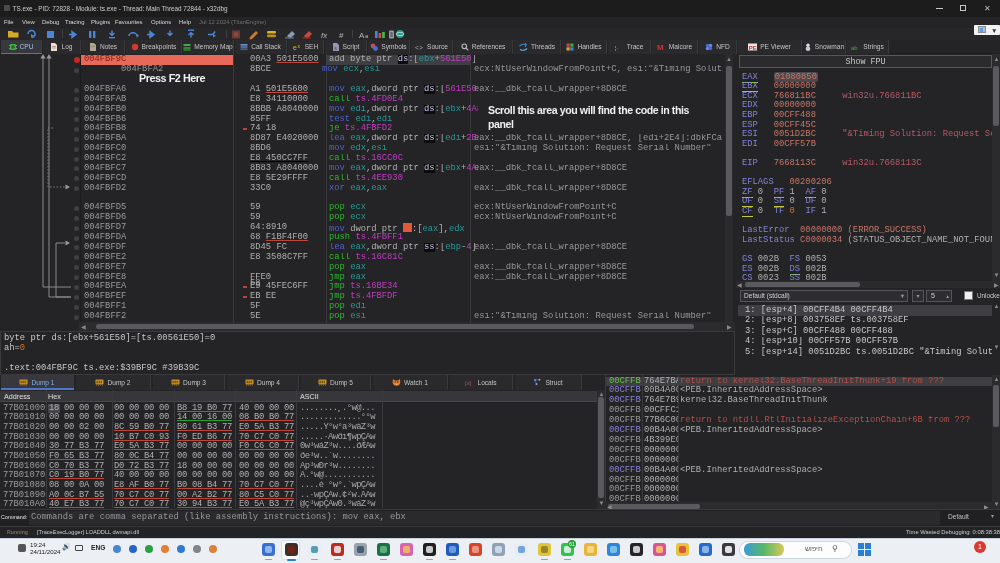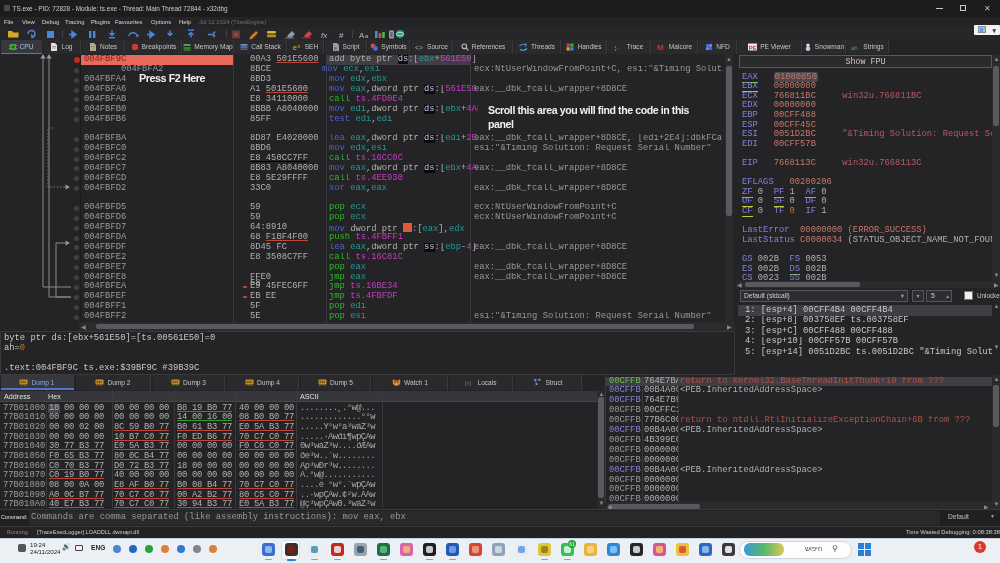--- a/index.html
+++ b/index.html
@@ -284,26 +284,20 @@
 <span class="abs" style="left:250px;top:0;"><span class="t-g">00A3&nbsp;</span><span class="t-g ru">501E5600</span></span>
 <span class="abs" style="left:329px;top:0;width:149px;height:9.87px;overflow:hidden;"><span class="t-g">add&nbsp;byte&nbsp;ptr&nbsp;</span><span class="seg">ds</span><span class="t-g">:[</span><span class="tl">ebx</span><span class="t-g">+</span><span class="n">561E50</span><span class="t-g">]</span></span>
 </div>
 <div class="row mono" style="top:11.27px;width:735px;">
 <span class="abs" style="left:74px;top:2.5px;width:5px;height:5px;border-radius:2.5px;background:#3f3f42;"></span>
 <span class="abs t-dg" style="left:100px;top:0;margin-left:21px;">004FBFA2</span>
 <span class="abs" style="left:250px;top:0;"><span class="t-g">8BCE</span></span>
 <span class="abs" style="left:322px;top:0;width:149px;height:9.87px;overflow:hidden;"><span class="m">mov&nbsp;</span><span class="tl">ecx</span><span class="t-g">,</span><span class="tl">esi</span></span>
 <span class="abs cmt" style="left:474px;top:0;width:249px;height:9.87px;overflow:hidden;">ecx:NtUserWindowFromPoint+C, esi:"&amp;Timing Solutio</span>
 </div>
-<div class="row mono" style="top:21.14px;width:735px;">
-<span class="abs" style="left:74px;top:2.5px;width:5px;height:5px;border-radius:2.5px;background:#3f3f42;"></span>
-<span class="abs t-dg" style="left:84px;top:0;">004FBFA4</span>
-<span class="abs" style="left:250px;top:0;"><span class="t-g">8BD3</span></span>
-<span class="abs" style="left:329px;top:0;width:149px;height:9.87px;overflow:hidden;"><span class="m">mov&nbsp;</span><span class="tl">edx</span><span class="t-g">,</span><span class="tl">ebx</span></span>
-</div>
 <div class="row mono" style="top:31.01px;width:735px;">
 <span class="abs" style="left:74px;top:2.5px;width:5px;height:5px;border-radius:2.5px;background:#3f3f42;"></span>
 <span class="abs t-dg" style="left:84px;top:0;">004FBFA6</span>
 <span class="abs" style="left:250px;top:0;"><span class="t-g">A1&nbsp;</span><span class="t-g ru">501E5600</span></span>
 <span class="abs" style="left:329px;top:0;width:149px;height:9.87px;overflow:hidden;"><span class="m">mov&nbsp;</span><span class="tl">eax</span><span class="t-g">,dword&nbsp;ptr&nbsp;</span><span class="seg">ds</span><span class="t-g">:[</span><span class="n">561E50</span><span class="t-g">]</span></span>
 <span class="abs cmt" style="left:474px;top:0;width:249px;height:9.87px;overflow:hidden;">eax:__dbk_fcall_wrapper+8D8CE</span>
 </div>
 <div class="row mono" style="top:40.88px;width:735px;">
 <span class="abs" style="left:74px;top:2.5px;width:5px;height:5px;border-radius:2.5px;background:#3f3f42;"></span>
 <span class="abs t-dg" style="left:84px;top:0;">004FBFAB</span>
@@ -314,20 +308,27 @@
 <span class="abs" style="left:74px;top:2.5px;width:5px;height:5px;border-radius:2.5px;background:#3f3f42;"></span>
 <span class="abs t-dg" style="left:84px;top:0;">004FBFB0</span>
 <span class="abs" style="left:250px;top:0;"><span class="t-g">8BBB&nbsp;A8040000</span></span>
 <span class="abs" style="left:329px;top:0;width:149px;height:9.87px;overflow:hidden;"><span class="m">mov&nbsp;</span><span class="tl">edi</span><span class="t-g">,dword&nbsp;ptr&nbsp;</span><span class="seg">ds</span><span class="t-g">:[</span><span class="tl">ebx</span><span class="t-g">+</span><span class="n">4A8</span></span>
 </div>
 <div class="row mono" style="top:60.62px;width:735px;">
 <span class="abs" style="left:74px;top:2.5px;width:5px;height:5px;border-radius:2.5px;background:#3f3f42;"></span>
 <span class="abs t-dg" style="left:84px;top:0;">004FBFB6</span>
 <span class="abs" style="left:250px;top:0;"><span class="t-g">85FF</span></span>
 <span class="abs" style="left:329px;top:0;width:149px;height:9.87px;overflow:hidden;"><span class="m">test&nbsp;</span><span class="tl">edi</span><span class="t-g">,</span><span class="tl">edi</span></span>
+</div>
+<div class="row mono" style="top:70.49px;width:735px;">
+<span class="abs" style="left:74px;top:2.5px;width:5px;height:5px;border-radius:2.5px;background:#3f3f42;"></span>
+<span class="abs t-dg" style="left:84px;top:0;">004FBFB8</span>
+<span class="abs" style="left:243px;top:4px;width:4px;height:1.5px;background:#c04038;"></span>
+<span class="abs" style="left:250px;top:0;"><span class="t-g">74&nbsp;18</span></span>
+<span class="abs" style="left:329px;top:0;width:149px;height:9.87px;overflow:hidden;"><span class="gr">je&nbsp;</span><span class="n">ts.4FBFD2</span></span>
 </div>
 <div class="row mono" style="top:80.36px;width:735px;">
 <span class="abs" style="left:74px;top:2.5px;width:5px;height:5px;border-radius:2.5px;background:#3f3f42;"></span>
 <span class="abs t-dg" style="left:84px;top:0;">004FBFBA</span>
 <span class="abs" style="left:250px;top:0;"><span class="t-g">8D87&nbsp;E4020000</span></span>
 <span class="abs" style="left:329px;top:0;width:149px;height:9.87px;overflow:hidden;"><span class="m">lea&nbsp;</span><span class="tl">eax</span><span class="t-g">,dword&nbsp;ptr&nbsp;</span><span class="seg">ds</span><span class="t-g">:[</span><span class="tl">edi</span><span class="t-g">+</span><span class="n">2E4</span></span>
 <span class="abs cmt" style="left:474px;top:0;width:249px;height:9.87px;overflow:hidden;">eax:__dbk_fcall_wrapper+8D8CE, [edi+2E4]:dbkFCall</span>
 </div>
 <div class="row mono" style="top:90.23px;width:735px;">
 <span class="abs" style="left:74px;top:2.5px;width:5px;height:5px;border-radius:2.5px;background:#3f3f42;"></span>
@@ -519,20 +520,21 @@
 <span class="abs red" style="left:74px;top:0;width:310px;height:9.9px;overflow:hidden;">return to kernel32.BaseThreadInitThunk+19 from ???</span>
 </div>
 <div class="row mono" style="top:11.4px;width:388px;">
 <span class="abs" style="left:3px;top:0;color:#8585d8;">00CFFB</span>
 <span class="abs t-g" style="left:38px;top:0;width:34px;height:9.9px;overflow:hidden;">00B4A00</span>
 <span class="abs t-g" style="left:74px;top:0;width:310px;height:9.9px;overflow:hidden;">&lt;PEB.InheritedAddressSpace&gt;</span>
 </div>
 <div class="row mono" style="top:21.3px;width:388px;">
 <span class="abs" style="left:3px;top:0;color:#8585d8;">00CFFB</span>
 <span class="abs t-g" style="left:38px;top:0;width:34px;height:9.9px;overflow:hidden;">764E7B9</span>
+<span class="abs t-g" style="left:74px;top:0;width:310px;height:9.9px;overflow:hidden;">kernel32.BaseThreadInitThunk</span>
 </div>
 <div class="row mono" style="top:31.2px;width:388px;">
 <span class="abs" style="left:3px;top:0;color:#9a9a9a;">00CFFB</span>
 <span class="abs t-g" style="left:38px;top:0;width:34px;height:9.9px;overflow:hidden;">00CFFC1</span>
 </div>
 <div class="row mono" style="top:41.1px;width:388px;">
 <span class="abs" style="left:3px;top:0;color:#9a9a9a;">00CFFB</span>
 <span class="abs t-g" style="left:38px;top:0;width:34px;height:9.9px;overflow:hidden;">77B6C00</span>
 <span class="abs red" style="left:74px;top:0;width:310px;height:9.9px;overflow:hidden;">return to ntdll.RtlInitializeExceptionChain+6B from ???</span>
 </div>
@@ -721,21 +723,21 @@
 <span class="abs t-dg" style="left:3px;top:0;">77B01020</span>
 <span class="abs t-g" style="left:49px;top:0;letter-spacing:-0.28px;">00 00 02 00</span>
 <span class="abs t-g ru" style="left:114px;top:0;letter-spacing:-0.28px;">8C 59 B0 77</span>
 <span class="abs t-g ru" style="left:177px;top:0;letter-spacing:-0.28px;">B0 61 B3 77</span>
 <span class="abs t-g ru" style="left:239px;top:0;letter-spacing:-0.28px;">E0 5A B3 77</span>
 <span class="abs t-g" style="left:300px;top:0;width:82px;height:9.65px;overflow:hidden;letter-spacing:-0.6px;color:#a8a8a8;">.....Y°w°a³wàZ³w</span>
 </div>
 <div class="row mono" style="top:42.75px;width:597px;">
 <span class="abs t-dg" style="left:3px;top:0;">77B01030</span>
 <span class="abs t-g" style="left:49px;top:0;letter-spacing:-0.28px;">00 00 00 00</span>
-<span class="abs t-g ru" style="left:114px;top:0;letter-spacing:-0.28px;">10 B7 C0 77</span>
+<span class="abs t-g ru" style="left:114px;top:0;letter-spacing:-0.28px;">10 B7 C0 93</span>
 <span class="abs t-g ru" style="left:177px;top:0;letter-spacing:-0.28px;">F0 ED B6 77</span>
 <span class="abs t-g ru" style="left:239px;top:0;letter-spacing:-0.28px;">70 C7 C0 77</span>
 <span class="abs t-g" style="left:300px;top:0;width:82px;height:9.65px;overflow:hidden;letter-spacing:-0.6px;color:#a8a8a8;">.....·Àwðí¶wpÇÀw</span>
 </div>
 <div class="row mono" style="top:52.40px;width:597px;">
 <span class="abs t-dg" style="left:3px;top:0;">77B01040</span>
 <span class="abs t-g ru" style="left:49px;top:0;letter-spacing:-0.28px;">30 77 B3 77</span>
 <span class="abs t-g ru" style="left:114px;top:0;letter-spacing:-0.28px;">E0 5A B3 77</span>
 <span class="abs t-g" style="left:177px;top:0;letter-spacing:-0.28px;">00 00 00 00</span>
 <span class="abs t-g ru" style="left:239px;top:0;letter-spacing:-0.28px;">F0 C6 C0 77</span>
@@ -768,21 +770,21 @@
 <div class="row mono" style="top:91.00px;width:597px;">
 <span class="abs t-dg" style="left:3px;top:0;">77B01080</span>
 <span class="abs t-g" style="left:49px;top:0;letter-spacing:-0.28px;">08 00 0A 00</span>
 <span class="abs t-g ru" style="left:114px;top:0;letter-spacing:-0.28px;">E8 AF B0 77</span>
 <span class="abs t-g ru" style="left:177px;top:0;letter-spacing:-0.28px;">B0 08 B4 77</span>
 <span class="abs t-g ru" style="left:239px;top:0;letter-spacing:-0.28px;">70 C7 C0 77</span>
 <span class="abs t-g" style="left:300px;top:0;width:82px;height:9.65px;overflow:hidden;letter-spacing:-0.6px;color:#a8a8a8;">....è¯°w°.´wpÇÀw</span>
 </div>
 <div class="row mono" style="top:100.65px;width:597px;">
 <span class="abs t-dg" style="left:3px;top:0;">77B01090</span>
-<span class="abs t-g ru" style="left:49px;top:0;letter-spacing:-0.28px;">A0 0C B7 77</span>
+<span class="abs t-g ru" style="left:49px;top:0;letter-spacing:-0.28px;">A0 0C B7 55</span>
 <span class="abs t-g ru" style="left:114px;top:0;letter-spacing:-0.28px;">70 C7 C0 77</span>
 <span class="abs t-g ru" style="left:177px;top:0;letter-spacing:-0.28px;">00 A2 B2 77</span>
 <span class="abs t-g ru" style="left:239px;top:0;letter-spacing:-0.28px;">80 C5 C0 77</span>
 <span class="abs t-g" style="left:300px;top:0;width:82px;height:9.65px;overflow:hidden;letter-spacing:-0.6px;color:#a8a8a8;">..·wpÇÀw.¢²w.ÅÀw</span>
 </div>
 <div class="row mono" style="top:110.30px;width:597px;">
 <span class="abs t-dg" style="left:3px;top:0;">77B010A0</span>
 <span class="abs t-g ru" style="left:49px;top:0;letter-spacing:-0.28px;">40 E7 B3 77</span>
 <span class="abs t-g ru" style="left:114px;top:0;letter-spacing:-0.28px;">70 C7 C0 77</span>
 <span class="abs t-g ru" style="left:177px;top:0;letter-spacing:-0.28px;">30 94 B3 77</span>

